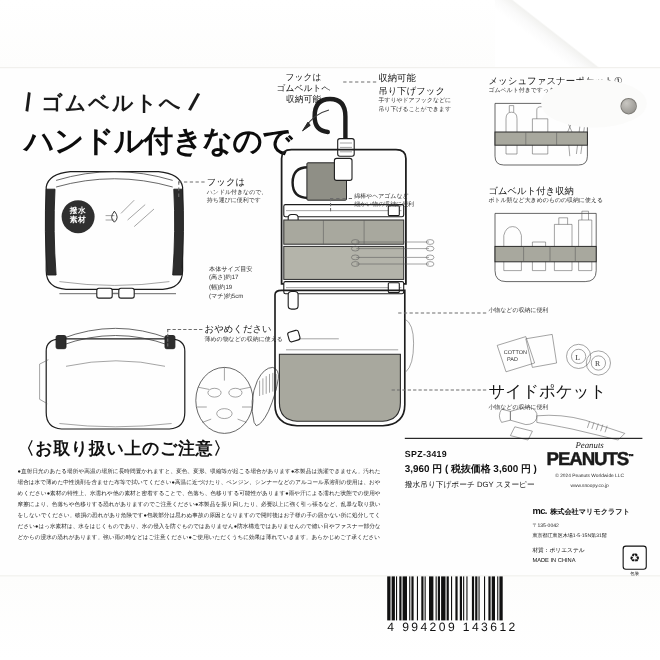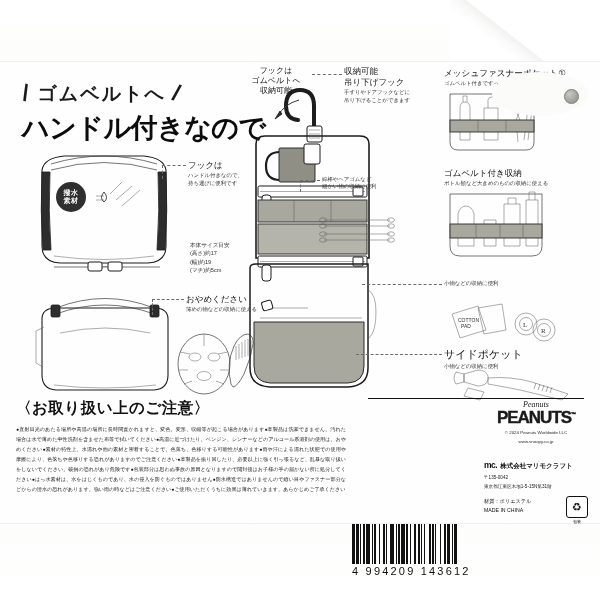--- a/index.html
+++ b/index.html
@@ -316,21 +316,21 @@
       <circle class="ink-hair" cx="78" cy="24" r="11"></circle>
       <circle class="ink-hair" cx="78" cy="24" r="6.5"></circle>
       <circle class="ink-hair" cx="96" cy="30" r="11"></circle>
       <circle class="ink-hair" cx="96" cy="30" r="6.5"></circle>
       <text x="75" y="27" font-size="7" fill="#333" font-family="Liberation Serif, serif">L</text>
       <text x="93" y="33" font-size="7" fill="#333" font-family="Liberation Serif, serif">R</text>
     </svg>
     <div class="dash" style="left:362px;top:222px;width:80px"></div>
 
     <div class="lbl" style="left:444px;top:286px;width:150px">
-      <div class="hd" style="font-size:11px">サイドポケット</div>
+      <div class="hd" style="font-size:15px">サイドポケット</div>
       <div class="sub">小物などの収納に便利</div>
     </div>
     <div class="dash" style="left:356px;top:292px;width:86px"></div>
     <svg style="position:absolute;left:450px;top:304px" width="120" height="40" viewBox="0 0 120 40">
       <path class="ink-hair" d="M6 6 Q2 12 6 18 L14 16 L14 8 Z"></path>
       <path class="ink-hair" d="M14 8 L28 4 Q36 4 38 10 L38 14 Q36 20 28 20 L14 16 Z"></path>
       <path class="ink-hair" d="M38 12 Q60 10 82 16 L118 28 L112 34 L70 24 Q50 20 38 18 Z"></path>
       <g class="ink-hair">
         <path d="M86 17 L84 23"></path>
           <path d="M90 18 L88 24"></path>
@@ -343,20 +343,25 @@
 
     <div class="caution">
       <h2>〈お取り扱い上のご注意〉</h2>
       <p>●直射日光のあたる場所や高温の場所に長時間置かれますと、変色、変形、収縮等が起こる場合があります●本製品は洗濯できません。汚れた場合は水で薄めた中性洗剤を含ませた布等で拭いてください●高温に近づけたり、ベンジン、シンナーなどのアルコール系溶剤の使用は、おやめください●素材の特性上、水濡れや他の素材と密着することで、色落ち、色移りする可能性があります●雨や汗による濡れた状態での使用や摩擦により、色落ちや色移りする恐れがありますのでご注意ください●本製品を振り回したり、必要以上に強く引っ張るなど、乱暴な取り扱いをしないでください。破損の恐れがあり危険です●包装部分は思わぬ事故の原因となりますので開封後はお子様の手の届かない所に処分してください●はっ水素材は、水をはじくものであり、水の侵入を防ぐものではありません●防水構造ではありませんので縫い目やファスナー部分などからの浸水の恐れがあります。強い雨の時などはご注意ください●ご使用いただくうちに効果は薄れていきます。あらかじめご了承ください</p>
     </div>
 
     <div class="info">
       <div class="sep"></div>
     </div>
 
+    <div class="prod">
+      <div class="code">SPZ-3419</div>
+      <div class="price">3,960 円 ( 税抜価格 3,600 円 )</div>
+      <div class="name">撥水吊り下げポーチ DGY スヌーピー</div>
+    </div>
 
     <div class="brand">
       <div class="vintage">Peanuts</div>
       <div class="peanuts">
         <span>PEANUTS</span><span class="tm">™</span>
       </div>
       <div class="cr">© 2024 Peanuts Worldwide LLC</div>
       <div class="cr">www.snoopy.co.jp</div>
     </div>
 

